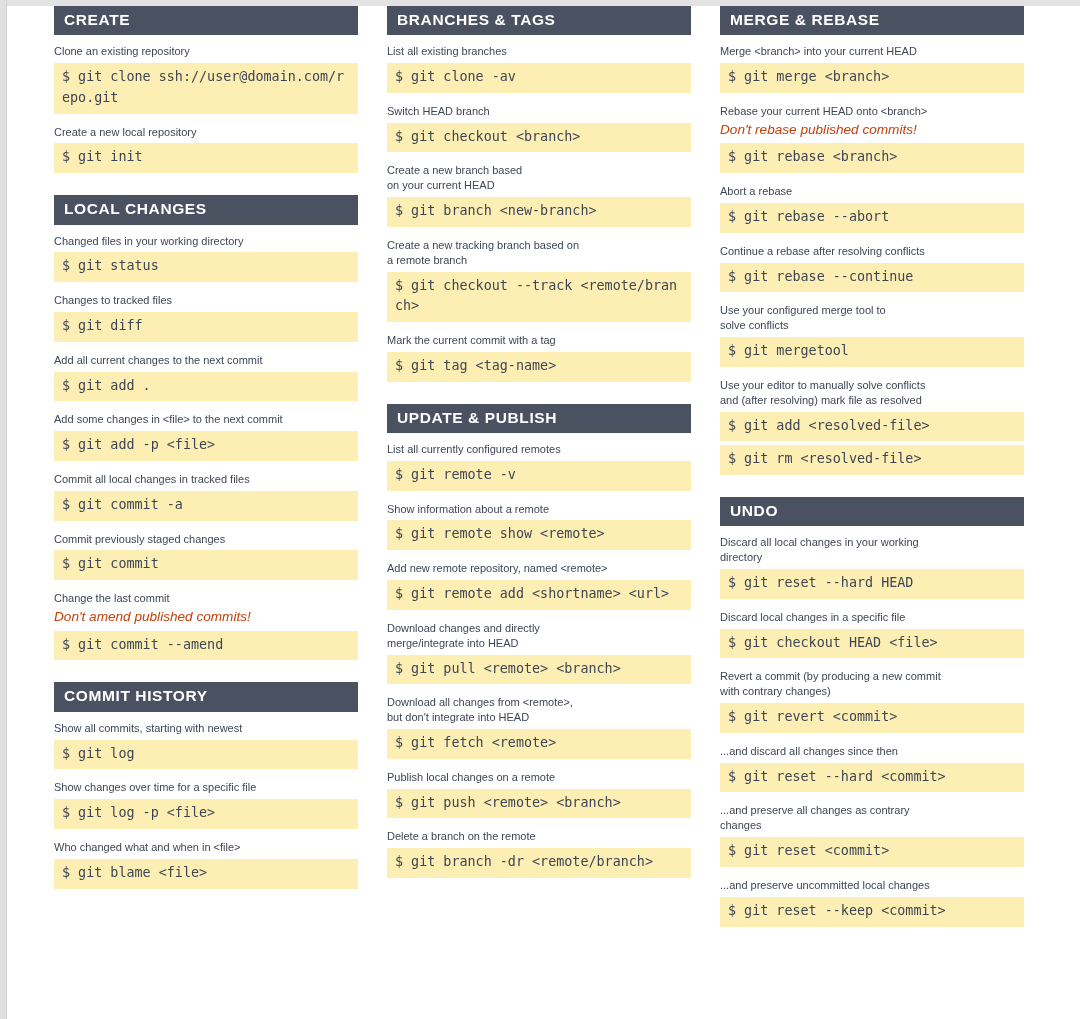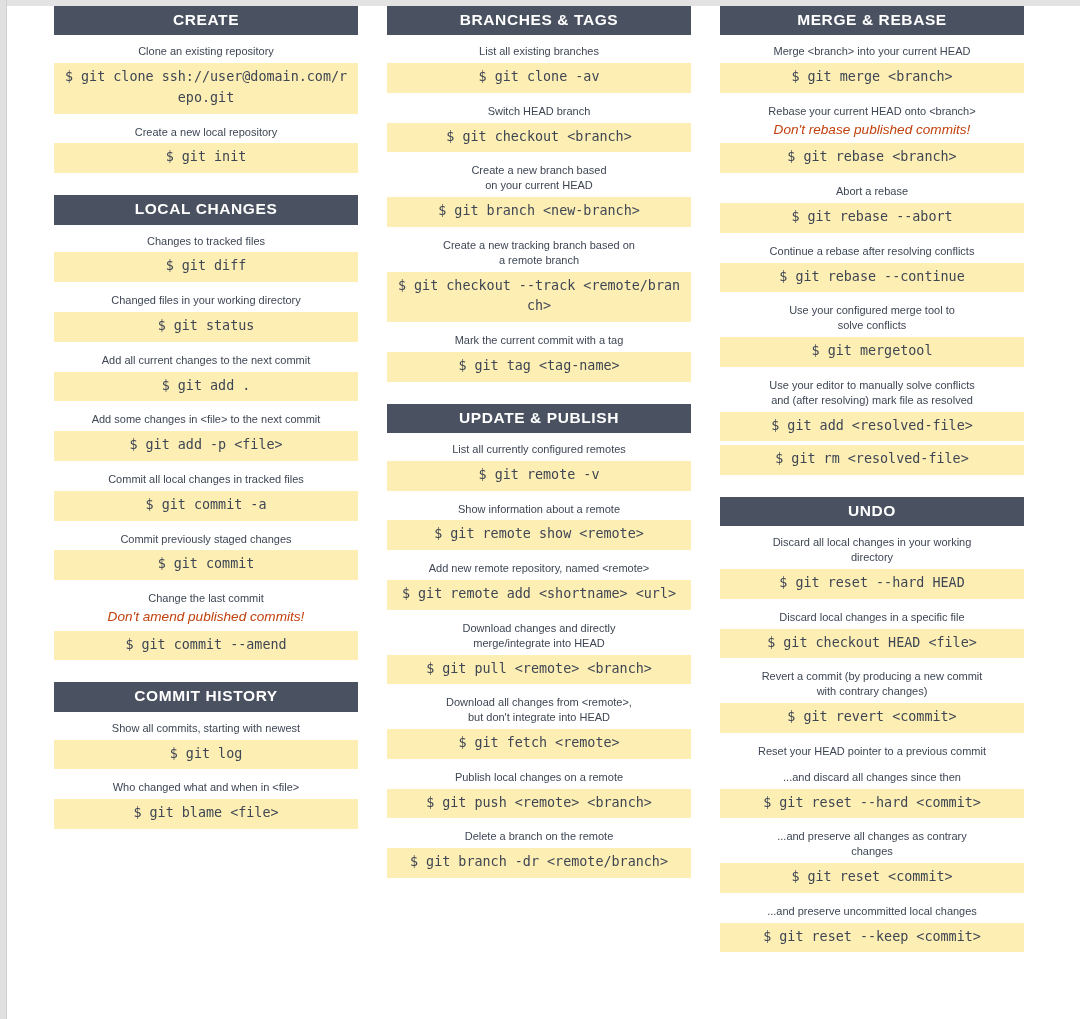--- a/index.html
+++ b/index.html
@@ -41,21 +41,20 @@
     top: 0;
     left: 47px;
     width: 1020px;
     display: flex;
     gap: 29px;
     align-items: flex-start;
   }
   .column {
     width: 304px;
     flex: 0 0 304px;
-    text-align: center;
   }
 
   .section { margin-bottom: 22px; }
   .section:last-child { margin-bottom: 0; }
 
   .section-header {
     background: #4a5160;
     color: #ffffff;
     font-size: 15.5px;
     font-weight: bold;
@@ -120,29 +119,29 @@
             <div class="desc">
               <span class="line">Create a new local repository</span>
             </div>
             <div class="cmd">$ git init</div>
           </div>
         </div>
         <div class="section">
           <div class="section-header">LOCAL CHANGES</div>
           <div class="entry">
             <div class="desc">
+              <span class="line">Changed files in your working directory</span>
+            </div>
+            <div class="cmd">$ git status</div>
+          </div>
+          <div class="entry">
+            <div class="desc">
               <span class="line">Changes to tracked files</span>
             </div>
             <div class="cmd">$ git diff</div>
-          </div>
-          <div class="entry">
-            <div class="desc">
-              <span class="line">Changed files in your working directory</span>
-            </div>
-            <div class="cmd">$ git status</div>
           </div>
           <div class="entry">
             <div class="desc">
               <span class="line">Add all current changes to the next commit</span>
             </div>
             <div class="cmd">$ git add .</div>
           </div>
           <div class="entry">
             <div class="desc">
               <span class="line">Add some changes in &lt;file&gt; to the next commit</span>
@@ -172,20 +171,26 @@
         <div class="section">
           <div class="section-header">COMMIT HISTORY</div>
           <div class="entry">
             <div class="desc">
               <span class="line">Show all commits, starting with newest</span>
             </div>
             <div class="cmd">$ git log</div>
           </div>
           <div class="entry">
             <div class="desc">
+              <span class="line">Show changes over time for a specific file</span>
+            </div>
+            <div class="cmd">$ git log -p &lt;file&gt;</div>
+          </div>
+          <div class="entry">
+            <div class="desc">
               <span class="line">Who changed what and when in &lt;file&gt;</span>
             </div>
             <div class="cmd">$ git blame &lt;file&gt;</div>
           </div>
         </div>
       </div>
       <div class="column">
         <div class="section">
           <div class="section-header">BRANCHES &amp; TAGS</div>
           <div class="entry">
@@ -327,25 +332,20 @@
               <span class="line">Discard local changes in a specific file</span>
             </div>
             <div class="cmd">$ git checkout HEAD &lt;file&gt;</div>
           </div>
           <div class="entry">
             <div class="desc">
               <span class="line">Revert a commit (by producing a new commit</span>
               <span class="line">with contrary changes)</span>
             </div>
             <div class="cmd">$ git revert &lt;commit&gt;</div>
-          </div>
-          <div class="entry">
-            <div class="desc">
-              <span class="line">Reset your HEAD pointer to a previous commit</span>
-            </div>
           </div>
           <div class="entry">
             <div class="desc">
               <span class="line">...and discard all changes since then</span>
             </div>
             <div class="cmd">$ git reset --hard &lt;commit&gt;</div>
           </div>
           <div class="entry">
             <div class="desc">
               <span class="line">...and preserve all changes as contrary</span>

